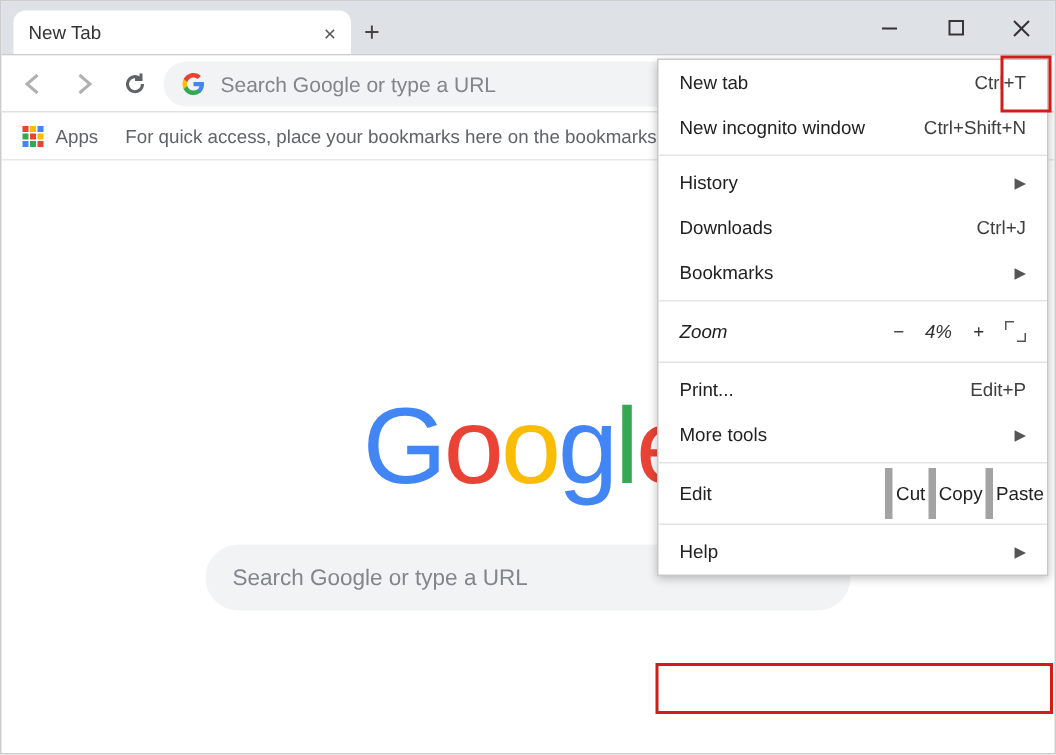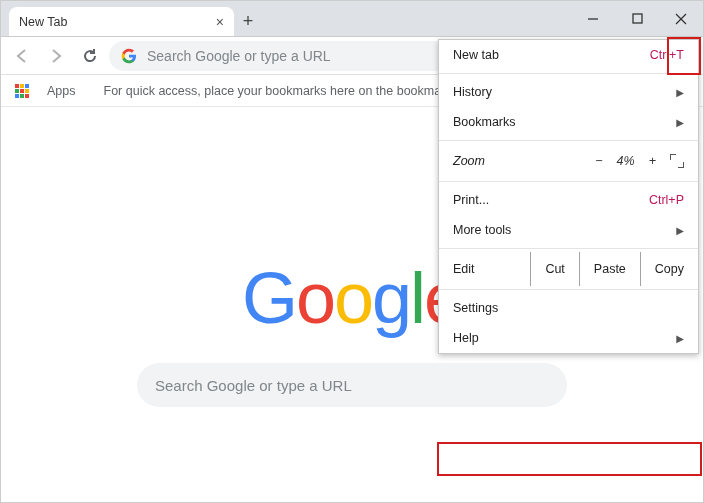--- a/index.html
+++ b/index.html
@@ -8,48 +8,48 @@
   .tab { margin-top:6px; margin-left:8px; width:225px; background:#fff; border-radius:8px 8px 0 0; display:flex; align-items:center; padding:0 10px; font-size:12.5px; color:#333; position:relative;}
   .tab .close { margin-left:auto; font-size:14px; color:#555;}
   .newtab { width:28px; display:flex; align-items:center; justify-content:center; margin-top:6px; color:#444; font-size:18px;}
   .wincontrols { margin-left:auto; display:flex;}
   .wincontrols div { width:44px; display:flex; align-items:center; justify-content:center; color:#333;}
   .toolbar { height:38px; display:flex; align-items:center; padding:0 6px; gap:4px; background:#fff; border-bottom:1px solid #e0e0e0;}
   .tbtn { width:30px; height:30px; display:flex; align-items:center; justify-content:center; color:#5f6368; border-radius:50%;}
   .tbtn.disabled { color:#b0b0b0;}
   .omnibox { flex:1; height:30px; background:#f1f3f4; border-radius:15px; display:flex; align-items:center; padding:0 12px; gap:10px; color:#80868b; font-size:14px;}
   .googleG { width:16px; height:16px; }
-  .bookbar { height:32px; display:flex; align-items:center; padding:0 14px; gap:18px; font-size:12.5px; color:#5f6368; border-bottom:1px solid #e8e8e8;}
+  .bookbar { height:32px; display:flex; align-items:center; padding:0 14px; gap:8px; font-size:12.5px; color:#5f6368; border-bottom:1px solid #e8e8e8;}
   .appsicon { width:14px; height:14px; display:grid; grid-template-columns:repeat(3,1fr); grid-template-rows:repeat(3,1fr); gap:1px;}
   .appsicon div:nth-child(1){background:#ea4335;} .appsicon div:nth-child(2){background:#fbbc05;} .appsicon div:nth-child(3){background:#4285f4;}
   .appsicon div:nth-child(4){background:#34a853;} .appsicon div:nth-child(5){background:#ea4335;} .appsicon div:nth-child(6){background:#fbbc05;}
   .appsicon div:nth-child(7){background:#4285f4;} .appsicon div:nth-child(8){background:#34a853;} .appsicon div:nth-child(9){background:#ea4335;}
   .content { position:relative; height:calc(100% - 106px); display:flex; flex-direction:column; align-items:center; padding-top:150px;}
   .logo { font-size:72px; font-weight:500; letter-spacing:-2px; }
   .logo span:nth-child(1){color:#4285f4;}
   .logo span:nth-child(2){color:#ea4335;}
   .logo span:nth-child(3){color:#fbbc05;}
   .logo span:nth-child(4){color:#4285f4;}
   .logo span:nth-child(5){color:#34a853;}
   .logo span:nth-child(6){color:#ea4335;}
   .searchbox { margin-top:24px; width:430px; height:44px; background:#f1f3f4; border-radius:22px; display:flex; align-items:center; padding:0 18px; color:#80868b; font-size:15px;}
   .menu { position:absolute; top:38px; right:4px; width:261px; background:#fff; border:1px solid #c8c8c8; box-shadow:0 2px 6px rgba(0,0,0,.25); z-index:10; font-size:12.5px; color:#222;}
   .mrow { display:flex; align-items:center; height:30px; padding:0 14px; }
-  .mrow .shortcut { margin-left:auto; color:#be185d;}
+  .mrow .shortcut { margin-left:auto; color:#404040;}
   .mrow .chev { margin-left:auto; color:#555; font-size:10px;}
   .msep { height:1px; background:#e4e4e4; margin:3px 0;}
   .zoomrow { display:flex; align-items:center; height:34px; padding:0 14px;font-style:italic;}
   .zoomrow .zctl{ margin-left:auto; display:flex; align-items:center; gap:14px; color:#333;}
   .fsicon{ width:14px;height:14px; position:relative;}
   .fsicon::before,.fsicon::after{content:"";position:absolute;width:5px;height:5px;border:1.5px solid #555;}
   .fsicon::before{top:0;left:0;border-right:none;border-bottom:none;}
   .fsicon::after{bottom:0;right:0;border-left:none;border-top:none;}
   .editrow { display:flex; align-items:center; height:34px; padding:0 0 0 14px;}
   .editrow .editbtns{margin-left:auto; display:flex; height:100%;}
-  .editrow .editbtns div{display:flex;align-items:center;justify-content:center; padding:0 14px; border-left:1px solid #a3a3a3;}
+  .editrow .editbtns div{display:flex;align-items:center;justify-content:center; padding:0 2px; border-left:5px solid #a3a3a3;}
   .highlight-kebab { position:absolute; top:36px; right:2px; width:34px; height:38px; border:2.5px solid #d21c1c; z-index:20; pointer-events:none;}
   .highlight-settings { position:absolute; border:2.5px solid #d21c1c; z-index:20; pointer-events:none;}
   svg { display:block; }
 </style>
 </head>
 <body>
 
 <div class="titlebar">
   <div class="tab">
     <span>New Tab</span>
@@ -146,61 +146,66 @@
   <div class="searchbox">
     <span>Search Google or type a URL</span>
   </div>
 </div>
 
 <div class="menu">
   <div class="mrow">
       <span>New tab</span>
       <span class="shortcut">Ctrl+T</span>
     </div>
+  <div class="mrow">
+      <span>New incognito window</span>
+      <span class="shortcut">Ctrl+Shift+N</span>
+    </div>
   <div class="msep"></div>
   <div class="mrow">
       <span>History</span>
       <span class="chev">▶</span>
+    </div>
+  <div class="mrow">
+      <span>Downloads</span>
+      <span class="shortcut">Ctrl+J</span>
     </div>
   <div class="mrow">
       <span>Bookmarks</span>
       <span class="chev">▶</span>
     </div>
   <div class="msep"></div>
   <div class="zoomrow">
     <span>Zoom</span>
     <div class="zctl">
       <span>−</span>
       <span>4%</span>
       <span>+</span>
       <span class="fsicon"></span>
     </div>
   </div>
   <div class="msep"></div>
   <div class="mrow">
       <span>Print...</span>
-      <span class="shortcut">Ctrl+P</span>
+      <span class="shortcut">Edit+P</span>
     </div>
   <div class="mrow">
       <span>More tools</span>
       <span class="chev">▶</span>
     </div>
   <div class="msep"></div>
   <div class="editrow">
     <span>Edit</span>
     <div class="editbtns">
       <div>Cut</div>
+      <div>Copy</div>
       <div>Paste</div>
-      <div>Copy</div>
-    </div>
-  </div>
-  <div class="msep"></div>
-  <div class="mrow" id="settings-row">
-      <span>Settings</span>
-    </div>
+    </div>
+  </div>
+  <div class="msep"></div>
   <div class="mrow">
       <span>Help</span>
       <span class="chev">▶</span>
     </div>
 
 </div>
 
 <div class="highlight-kebab"></div>
 <div class="highlight-settings" id="hl-settings" style="left: 436px; top: 441px; width: 265px; height: 34px;"></div>
 

